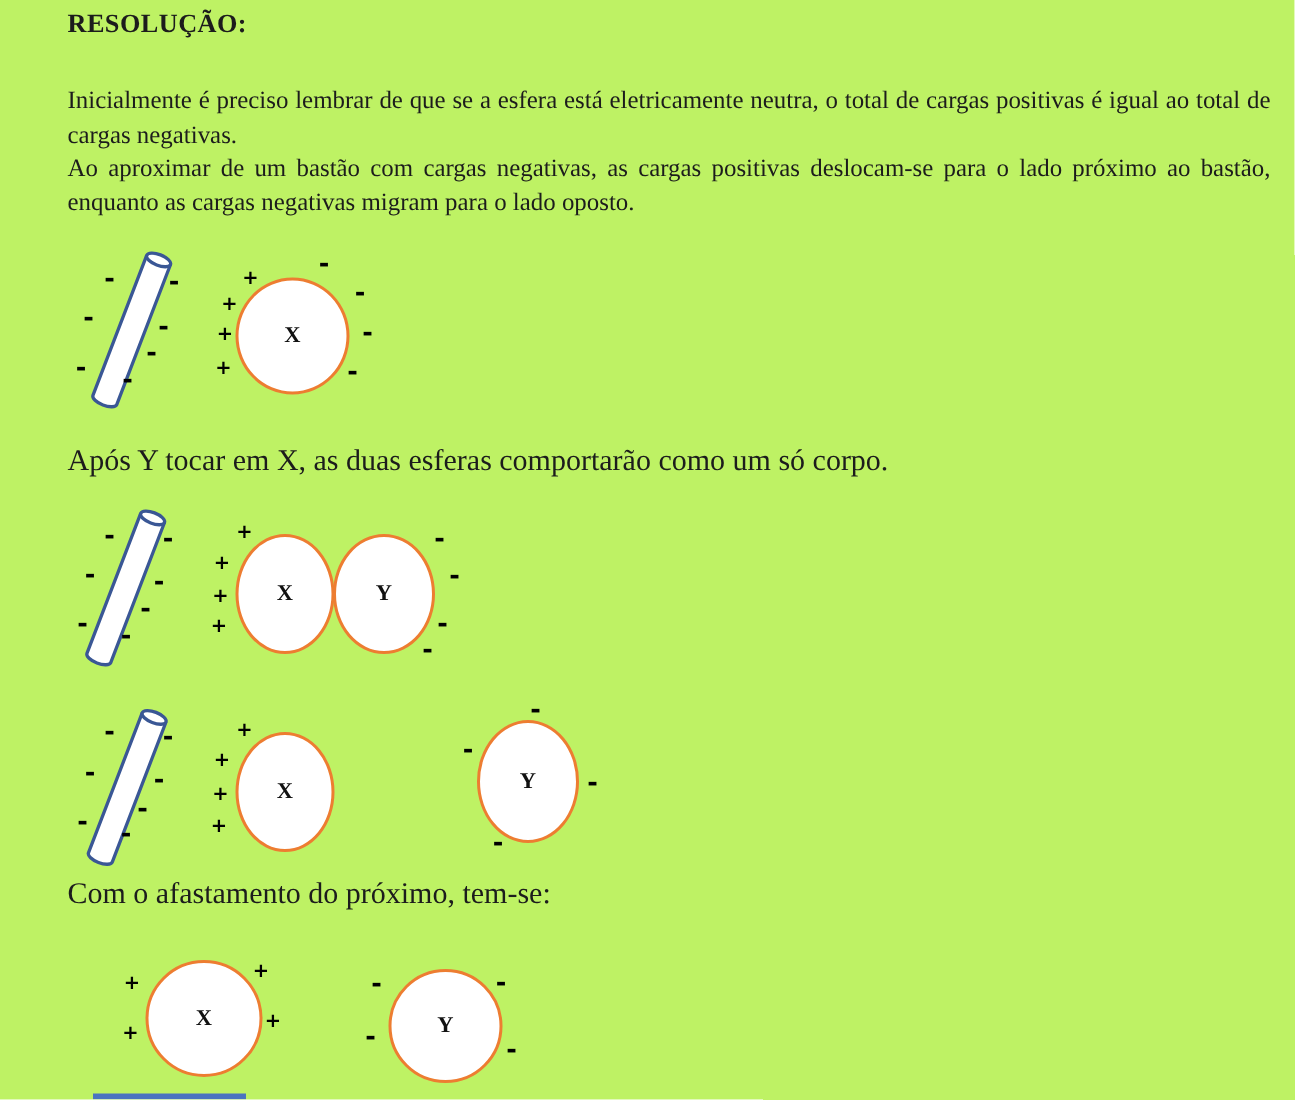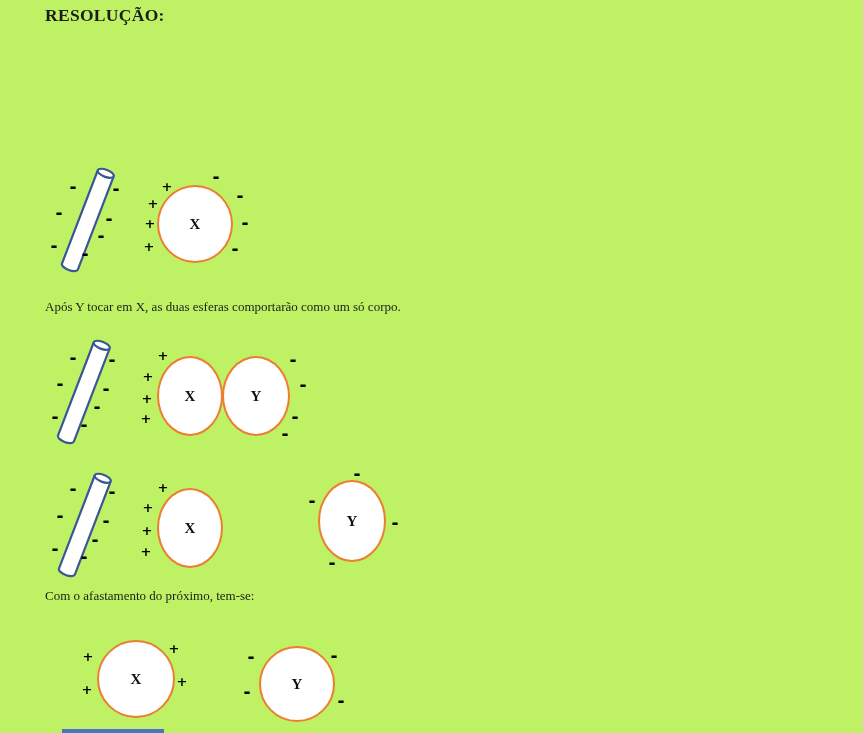--- a/index.html
+++ b/index.html
@@ -15,21 +15,21 @@
     position:absolute;left:45px;top:5px;margin:0;
     font-size:17.5px;font-weight:bold;letter-spacing:.3px;
   }
   .intro-text{
     position:absolute;left:45px;top:56px;width:802px;
     font-size:16.6px;line-height:22.6px;text-align:justify;
   }
   .intro-text p{margin:0;}
   .caption{
     position:absolute;left:45px;width:780px;
-    font-size:13px;line-height:20px;
+    font-size:20px;line-height:20px;
   }
   #cap-touch{top:297px;}
   #cap-sphere{top:450px;}
   #cap-rod{top:586px;}
   .sphere{
     position:absolute;box-sizing:border-box;
     border:2px solid #ED7D31;border-radius:50%;
     background:#ffffff;
     display:flex;align-items:center;justify-content:center;
   }
@@ -52,20 +52,22 @@
   #figures, .layer{position:absolute;inset:0;}
 </style>
 </head>
 <body>
 
 <div class="page">
 
   <h1 class="doc-title">RESOLUÇÃO:</h1>
 
   <div class="intro-text">
+    <p>Inicialmente é preciso lembrar de que se a esfera está eletricamente neutra, o total de cargas positivas é igual ao total de cargas negativas.</p>
+    <p>Ao aproximar de um bastão com cargas negativas, as cargas positivas deslocam-se para o lado próximo ao bastão, enquanto as cargas negativas migram para o lado oposto.</p>
   </div>
 
   <div class="caption" id="cap-touch">Após Y tocar em X, as duas esferas comportarão como um só corpo.</div>
   <div class="caption" id="cap-rod">Com o afastamento do próximo, tem-se:</div>
 
   <div id="figures">
       <svg class="rod-svg" style="left:53px;top:162px" width="72" height="116" viewBox="0 0 72 116">
     <g transform="rotate(21 35 57.5)">
       <path d="M26.5,8 L26.5,108 A8.5,3.6 0 0 0 43.5,108 L43.5,8" fill="#ffffff" stroke="#3A5795" stroke-width="2.2" stroke-linejoin="round"></path>
       <ellipse cx="35" cy="8" rx="8.5" ry="3.6" fill="#ffffff" stroke="#3A5795" stroke-width="2.2"></ellipse>

